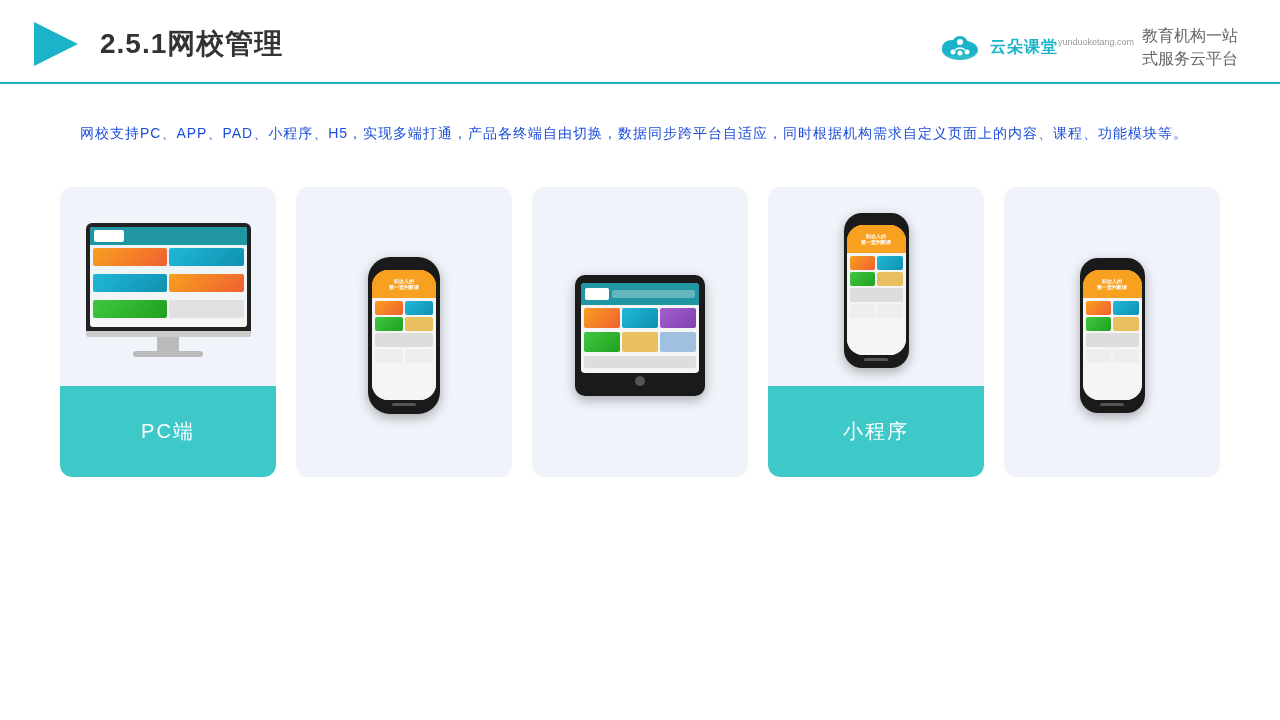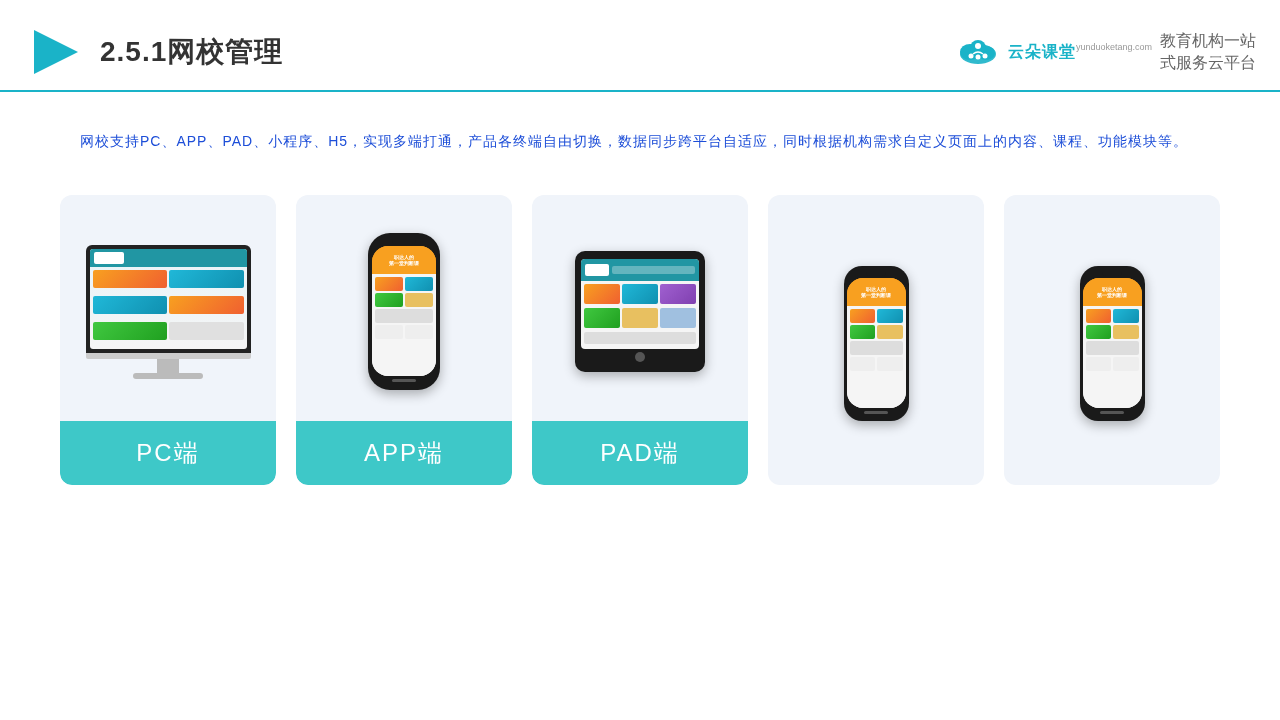--- a/index.html
+++ b/index.html
@@ -8,25 +8,24 @@
       background: #ffffff;
       width: 1280px;
       height: 720px;
       overflow: hidden;
       position: relative;
     }
 
     
     .header {
       display: flex;
-      align-items: center;
+      align-items: flex-end;
       justify-content: space-between;
-      padding: 18px 24px 12px 30px;
+      padding: 18px 42px 12px 30px;
       border-bottom: 2px solid #1ab3c8;
-      margin-top: 8px;
     }
     .header-left {
       display: flex;
       align-items: center;
       gap: 18px;
     }
     .logo-icon {
       width: 52px;
       height: 52px;
     }
@@ -111,23 +110,23 @@
       justify-content: center;
       padding: 18px 12px 10px 12px;
       width: 100%;
     }
 
     .card-label {
       width: 100%;
       background: #3ec8c8;
       color: #fff;
       text-align: center;
-      font-size: 24px;
+      font-size: 20px;
       font-weight: 500;
-      padding: 16px 0;
+      padding: 32px 0;
       letter-spacing: 2px;
       border-radius: 0 0 12px 12px;
     }
 
     
     
     .pc-monitor {
       display: flex;
       flex-direction: column;
       align-items: center;
@@ -458,21 +457,20 @@
                   <div class="phone-item" style="background:#eee;"></div>
                   <div class="phone-item" style="background:#eee;"></div>
                 </div>
               </div>
             </div>
           </div>
           <div class="phone-home-indicator"></div>
         </div>
       </div>
     </div>
-    <div class="card-label card-label-app">APP端</div>
   </div>
 
   <div class="device-card">
     <div class="device-image-area">
       <div class="tablet-mockup">
         <div class="tablet-outer">
           <div class="tablet-screen">
             <div class="tablet-screen-inner">
               <div class="tablet-header">
                 <div class="tablet-logo"></div>
@@ -486,21 +484,20 @@
                 <div class="tablet-card" style="background:#e8c060;"></div>
                 <div class="tablet-card" style="background:#a0c0e0;"></div>
                 <div class="tablet-card" style="background:#ddd; grid-column: span 3; height:12px;"></div>
               </div>
             </div>
           </div>
           <div class="tablet-home"></div>
         </div>
       </div>
     </div>
-    <div class="card-label card-label-pad">PAD端</div>
   </div>
 
   <div class="device-card">
     <div class="device-image-area">
       <div class="phone-mockup">
         <div class="phone-outer small-phone-outer">
           <div class="phone-notch" style="width:20px;"></div>
           <div class="phone-screen">
             <div class="phone-screen-inner">
               <div class="phone-header-bar">
@@ -522,20 +519,21 @@
                   <div class="phone-item" style="background:#eee;"></div>
                   <div class="phone-item" style="background:#eee;"></div>
                 </div>
               </div>
             </div>
           </div>
           <div class="phone-home-indicator"></div>
         </div>
       </div>
     </div>
+    <div class="card-label card-label-mini">小程序</div>
   </div>
 
   <div class="device-card">
     <div class="device-image-area">
       <div class="phone-mockup">
         <div class="phone-outer small-phone-outer">
           <div class="phone-notch" style="width:20px;"></div>
           <div class="phone-screen">
             <div class="phone-screen-inner">
               <div class="phone-header-bar">

